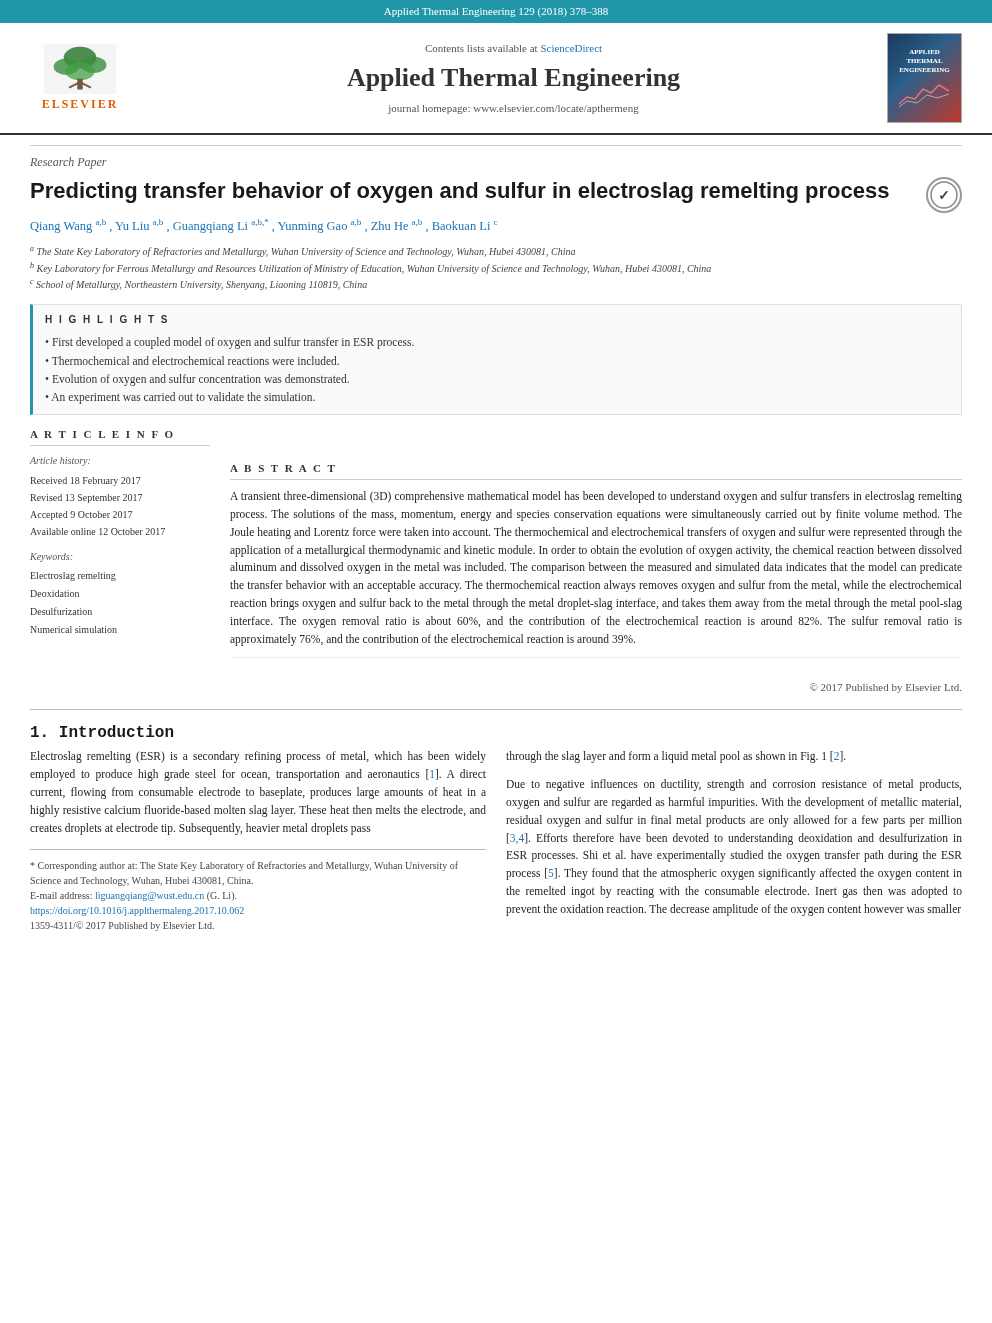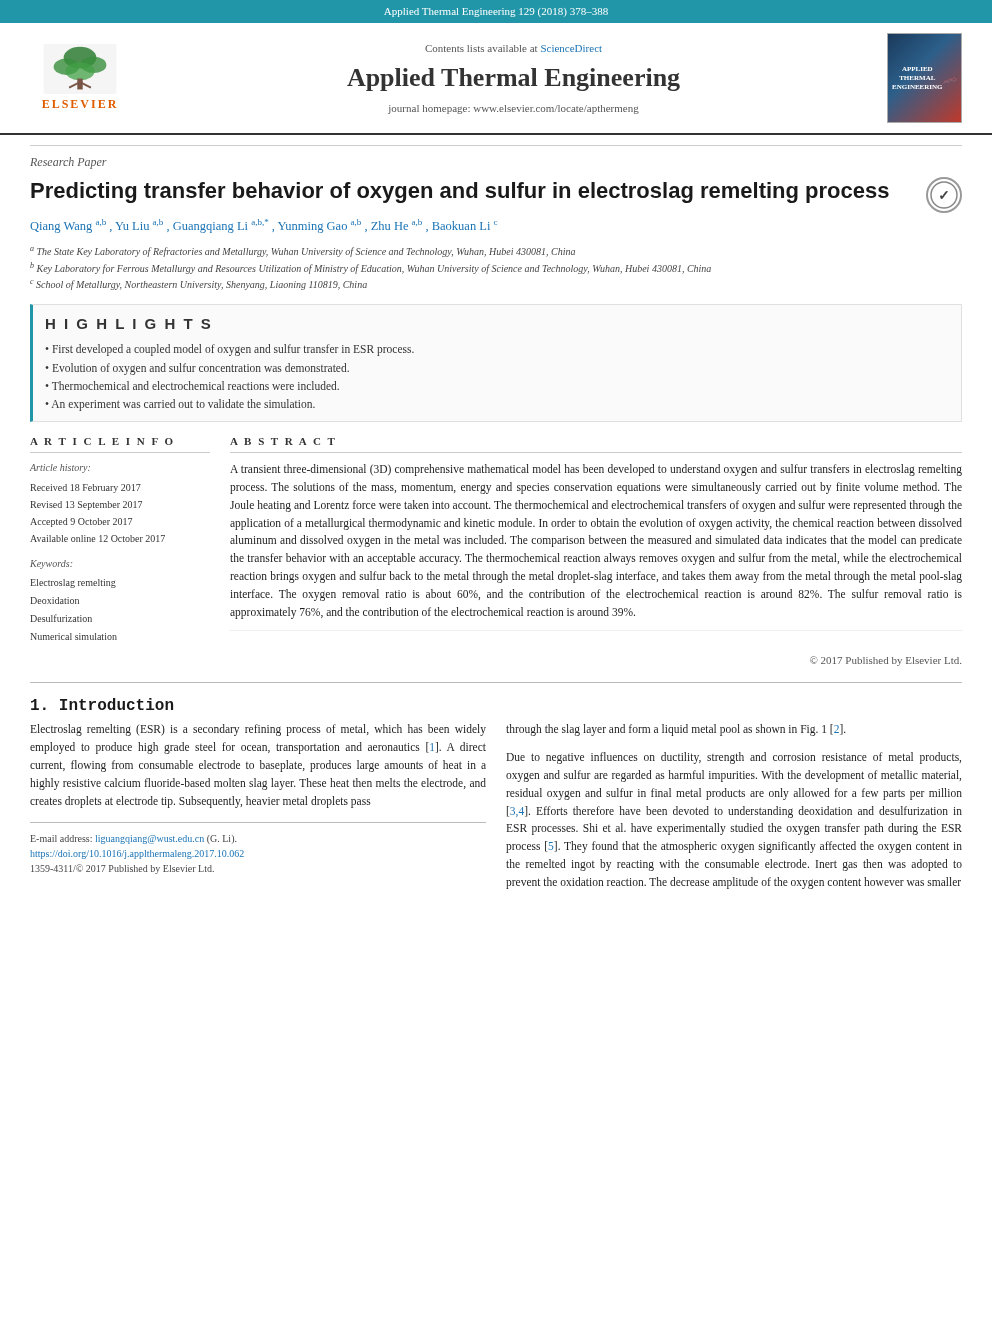--- a/index.html
+++ b/index.html
@@ -74,21 +74,21 @@
     .journal-thumb {
       width: 85px;
       flex-shrink: 0;
     }
     .journal-thumb-box {
       background: linear-gradient(135deg, #1a3a5c 0%, #2c5f8a 40%, #c0392b 100%);
       width: 75px;
       height: 90px;
       border: 1px solid #aaa;
       display: flex;
-      flex-direction: row;
+      flex-direction: column;
       align-items: center;
       justify-content: center;
       padding: 4px;
     }
     .journal-thumb-text {
       color: #fff;
       font-size: 7px;
       text-align: center;
       font-weight: bold;
       line-height: 1.3;
@@ -157,21 +157,21 @@
     }
 
     .highlights-section {
       border: 1px solid #e0e0e0;
       border-left: 3px solid #2196a8;
       padding: 8px 12px;
       margin-bottom: 12px;
       background: #fafafa;
     }
     .highlights-title {
-      font-size: 15px;
+      font-size: 10px;
       font-weight: bold;
       letter-spacing: 2px;
       color: #333;
       margin-bottom: 6px;
       font-family: Arial, sans-serif;
     }
     .highlights-list {
       list-style: none;
       padding: 0;
     }
@@ -189,20 +189,21 @@
       display: flex;
       gap: 20px;
       margin-bottom: 14px;
     }
     .article-info-col {
       width: 180px;
       flex-shrink: 0;
     }
     .abstract-col {
       flex: 1;
+      margin-top: 34px;
     }
 
     .section-heading {
       font-size: 11px;
       font-weight: bold;
       letter-spacing: 2px;
       color: #333;
       border-bottom: 1px solid #ccc;
       padding-bottom: 3px;
       margin-bottom: 8px;
@@ -374,22 +375,22 @@
     <div class="affiliations">
       <div><span class="sup">a</span> The State Key Laboratory of Refractories and Metallurgy, Wuhan University of Science and Technology, Wuhan, Hubei 430081, China</div>
       <div><span class="sup">b</span> Key Laboratory for Ferrous Metallurgy and Resources Utilization of Ministry of Education, Wuhan University of Science and Technology, Wuhan, Hubei 430081, China</div>
       <div><span class="sup">c</span> School of Metallurgy, Northeastern University, Shenyang, Liaoning 110819, China</div>
     </div>
 
     <div class="highlights-section">
       <div class="highlights-title">H I G H L I G H T S</div>
       <ul class="highlights-list">
         <li>First developed a coupled model of oxygen and sulfur transfer in ESR process.</li>
+        <li>Thermochemical and electrochemical reactions were included.</li>
         <li>Evolution of oxygen and sulfur concentration was demonstrated.</li>
-        <li>Thermochemical and electrochemical reactions were included.</li>
         <li>An experiment was carried out to validate the simulation.</li>
       </ul>
     </div>
 
     <div class="two-column">
 
       <div class="article-info-col">
         <div class="section-heading">A R T I C L E   I N F O</div>
         <div class="article-info-label">Article history:</div>
         <div class="article-info-dates">
@@ -418,20 +419,21 @@
 
     <div class="intro-section">
       <div class="intro-heading">1. Introduction</div>
       <div class="two-col-body">
         <div class="body-col">
           <p class="body-text">
             Electroslag remelting (ESR) is a secondary refining process of metal, which has been widely employed to produce high grade steel for ocean, transportation and aeronautics [<span class="ref">1</span>]. A direct current, flowing from consumable electrode to baseplate, produces large amounts of heat in a highly resistive calcium fluoride-based molten slag layer. These heat then melts the electrode, and creates droplets at electrode tip. Subsequently, heavier metal droplets pass
           </p>
 
           <div class="footnote-area">
+            <div>* Corresponding author at: The State Key Laboratory of Refractories and Metallurgy, Wuhan University of Science and Technology, Wuhan, Hubei 430081, China.</div>
             <div>
               <span>E-mail address: </span>
               <span style="color:#1a73b5;">liguangqiang@wust.edu.cn</span>
               <span> (G. Li).</span>
             </div>
             <div>
               <span style="color:#1a73b5;">https://doi.org/10.1016/j.applthermaleng.2017.10.062</span>
             </div>
             <div>1359-4311/© 2017 Published by Elsevier Ltd.</div>
           </div>

